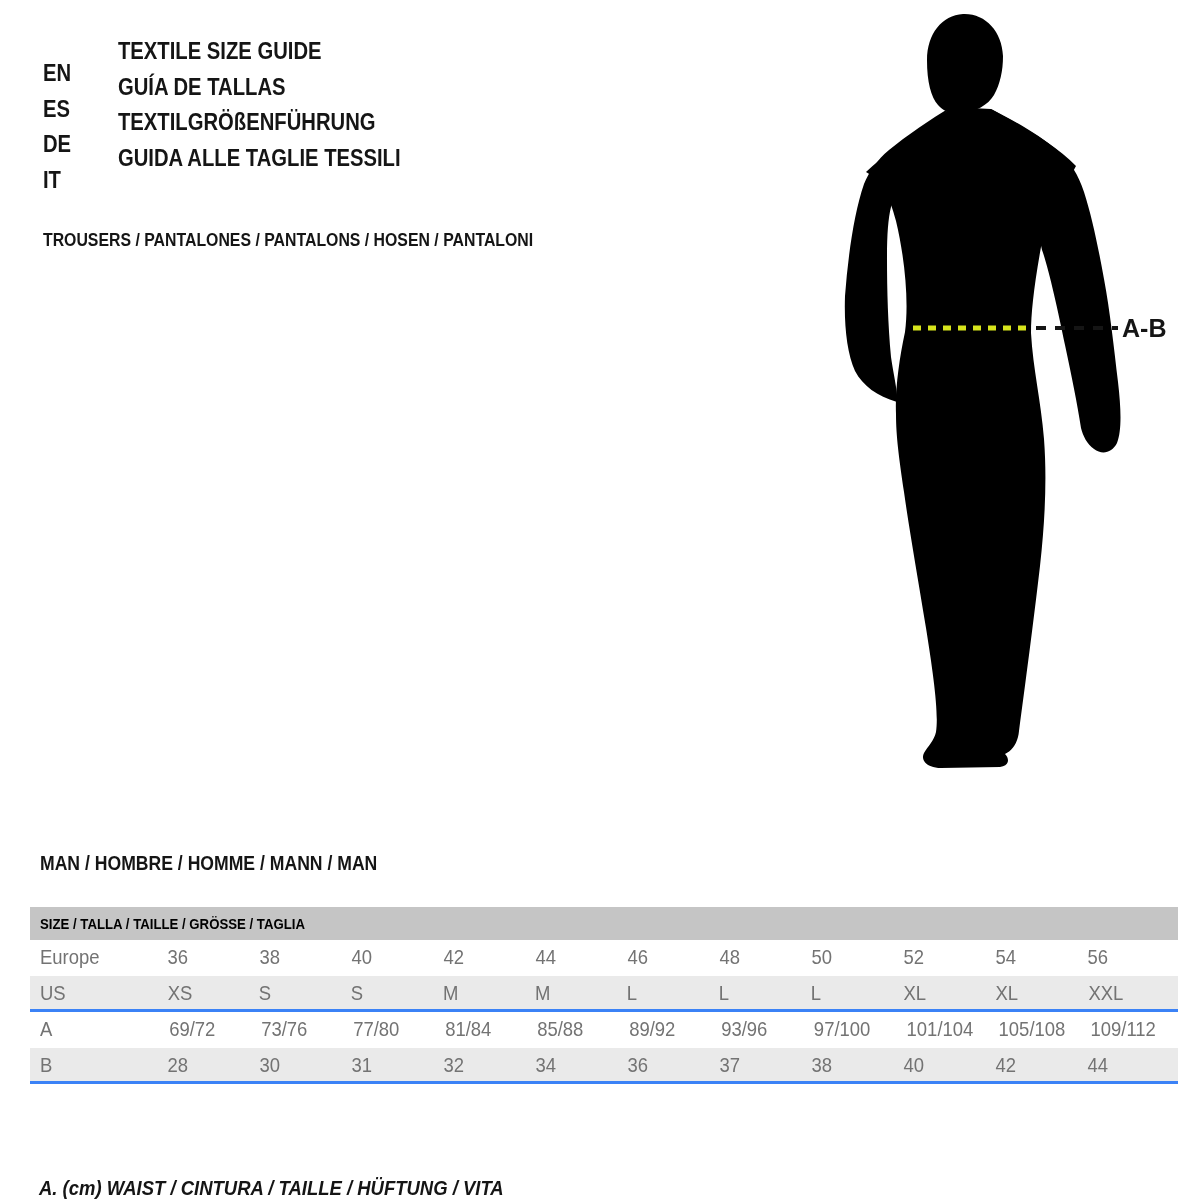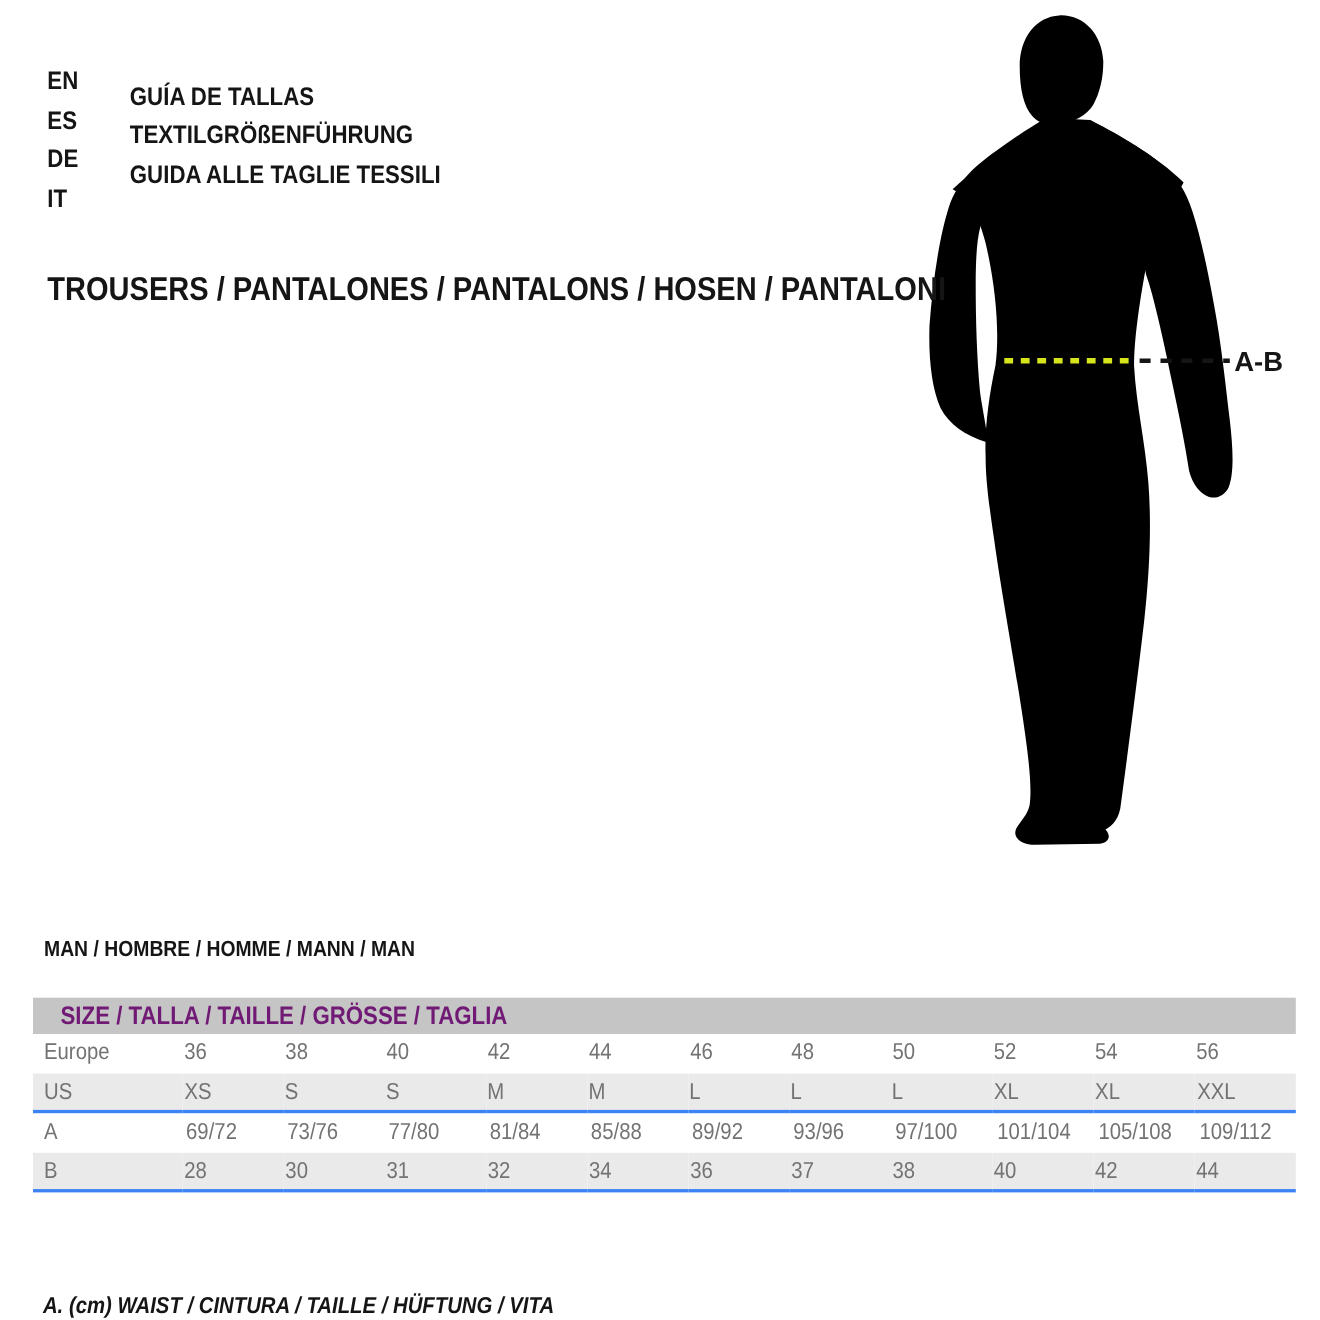--- a/index.html
+++ b/index.html
@@ -14,36 +14,36 @@
   .condc { display:inline-block; transform:scaleX(0.88); transform-origin:50% 50%; white-space:nowrap; }
 
   
   .lang-block { position:absolute; left:43px; top:34px; }
   .lang-row   { display:flex; height:35.5px; align-items:center; }
   .lang-code  { width:75px; font-weight:bold; font-size:23px;margin-top:44px; }
   .lang-label { font-weight:bold; font-size:23px; }
 
   .product-line {
     position:absolute; left:43px; top:230px;
-    font-weight:bold; font-size:30px;margin-top:17px;
+    font-weight:bold; font-size:18px;
   }
 
   .figure-svg { position:absolute; left:0; top:0; pointer-events:none; }
 
   .section-title {
     position:absolute; left:40px; top:852px;
     font-weight:bold; font-size:20px;
   }
 
   
   .size-table-wrap { position:absolute; left:30px; top:907px; width:1148px; }
   .size-table-header {
     height:33px; line-height:33px; background:#c5c5c5;
-    color:#701a75; font-weight:bold; font-size:23px;
-    padding-left:25px; box-sizing:border-box;
+    color:#000000; font-weight:bold; font-size:15px;
+    padding-left:10px; box-sizing:border-box;
   }
   table.size-table {
     width:1148px; table-layout:fixed; border-collapse:collapse;
     font-size:21px; color:#737373;
   }
   table.size-table td {
     height:33px; padding:0; vertical-align:middle;
     font-weight:normal;
   }
   table.size-table td.row-label { text-align:left; padding-left:10px; }
@@ -108,20 +108,21 @@
              C 1037 226 1029 201 1018 179
              C 1010 163 1000 136 991 109 Z" fill="#000000"></path>
     <line x1="913" y1="328" x2="1031" y2="328" stroke-width="5" stroke-dasharray="8 7" stroke="#d6e41c"></line>
     <line x1="1036" y1="328" x2="1118" y2="328" stroke-width="4" stroke-dasharray="10 9" stroke="#151515"></line>
     <text x="1122" y="337" font-size="25" font-weight="bold" font-family="Liberation Sans, sans-serif" fill="#151515">A-B</text>
   </svg>
 
   <div class="lang-block">
     <div class="lang-row">
       <span class="lang-code"><span class="cond">EN</span></span>
+      <span class="lang-label"><span class="cond">TEXTILE SIZE GUIDE</span></span>
     </div>
     <div class="lang-row">
       <span class="lang-code"><span class="cond">ES</span></span>
       <span class="lang-label"><span class="cond">GUÍA DE TALLAS</span></span>
     </div>
     <div class="lang-row">
       <span class="lang-code"><span class="cond">DE</span></span>
       <span class="lang-label"><span class="cond">TEXTILGRÖßENFÜHRUNG</span></span>
     </div>
     <div class="lang-row">

